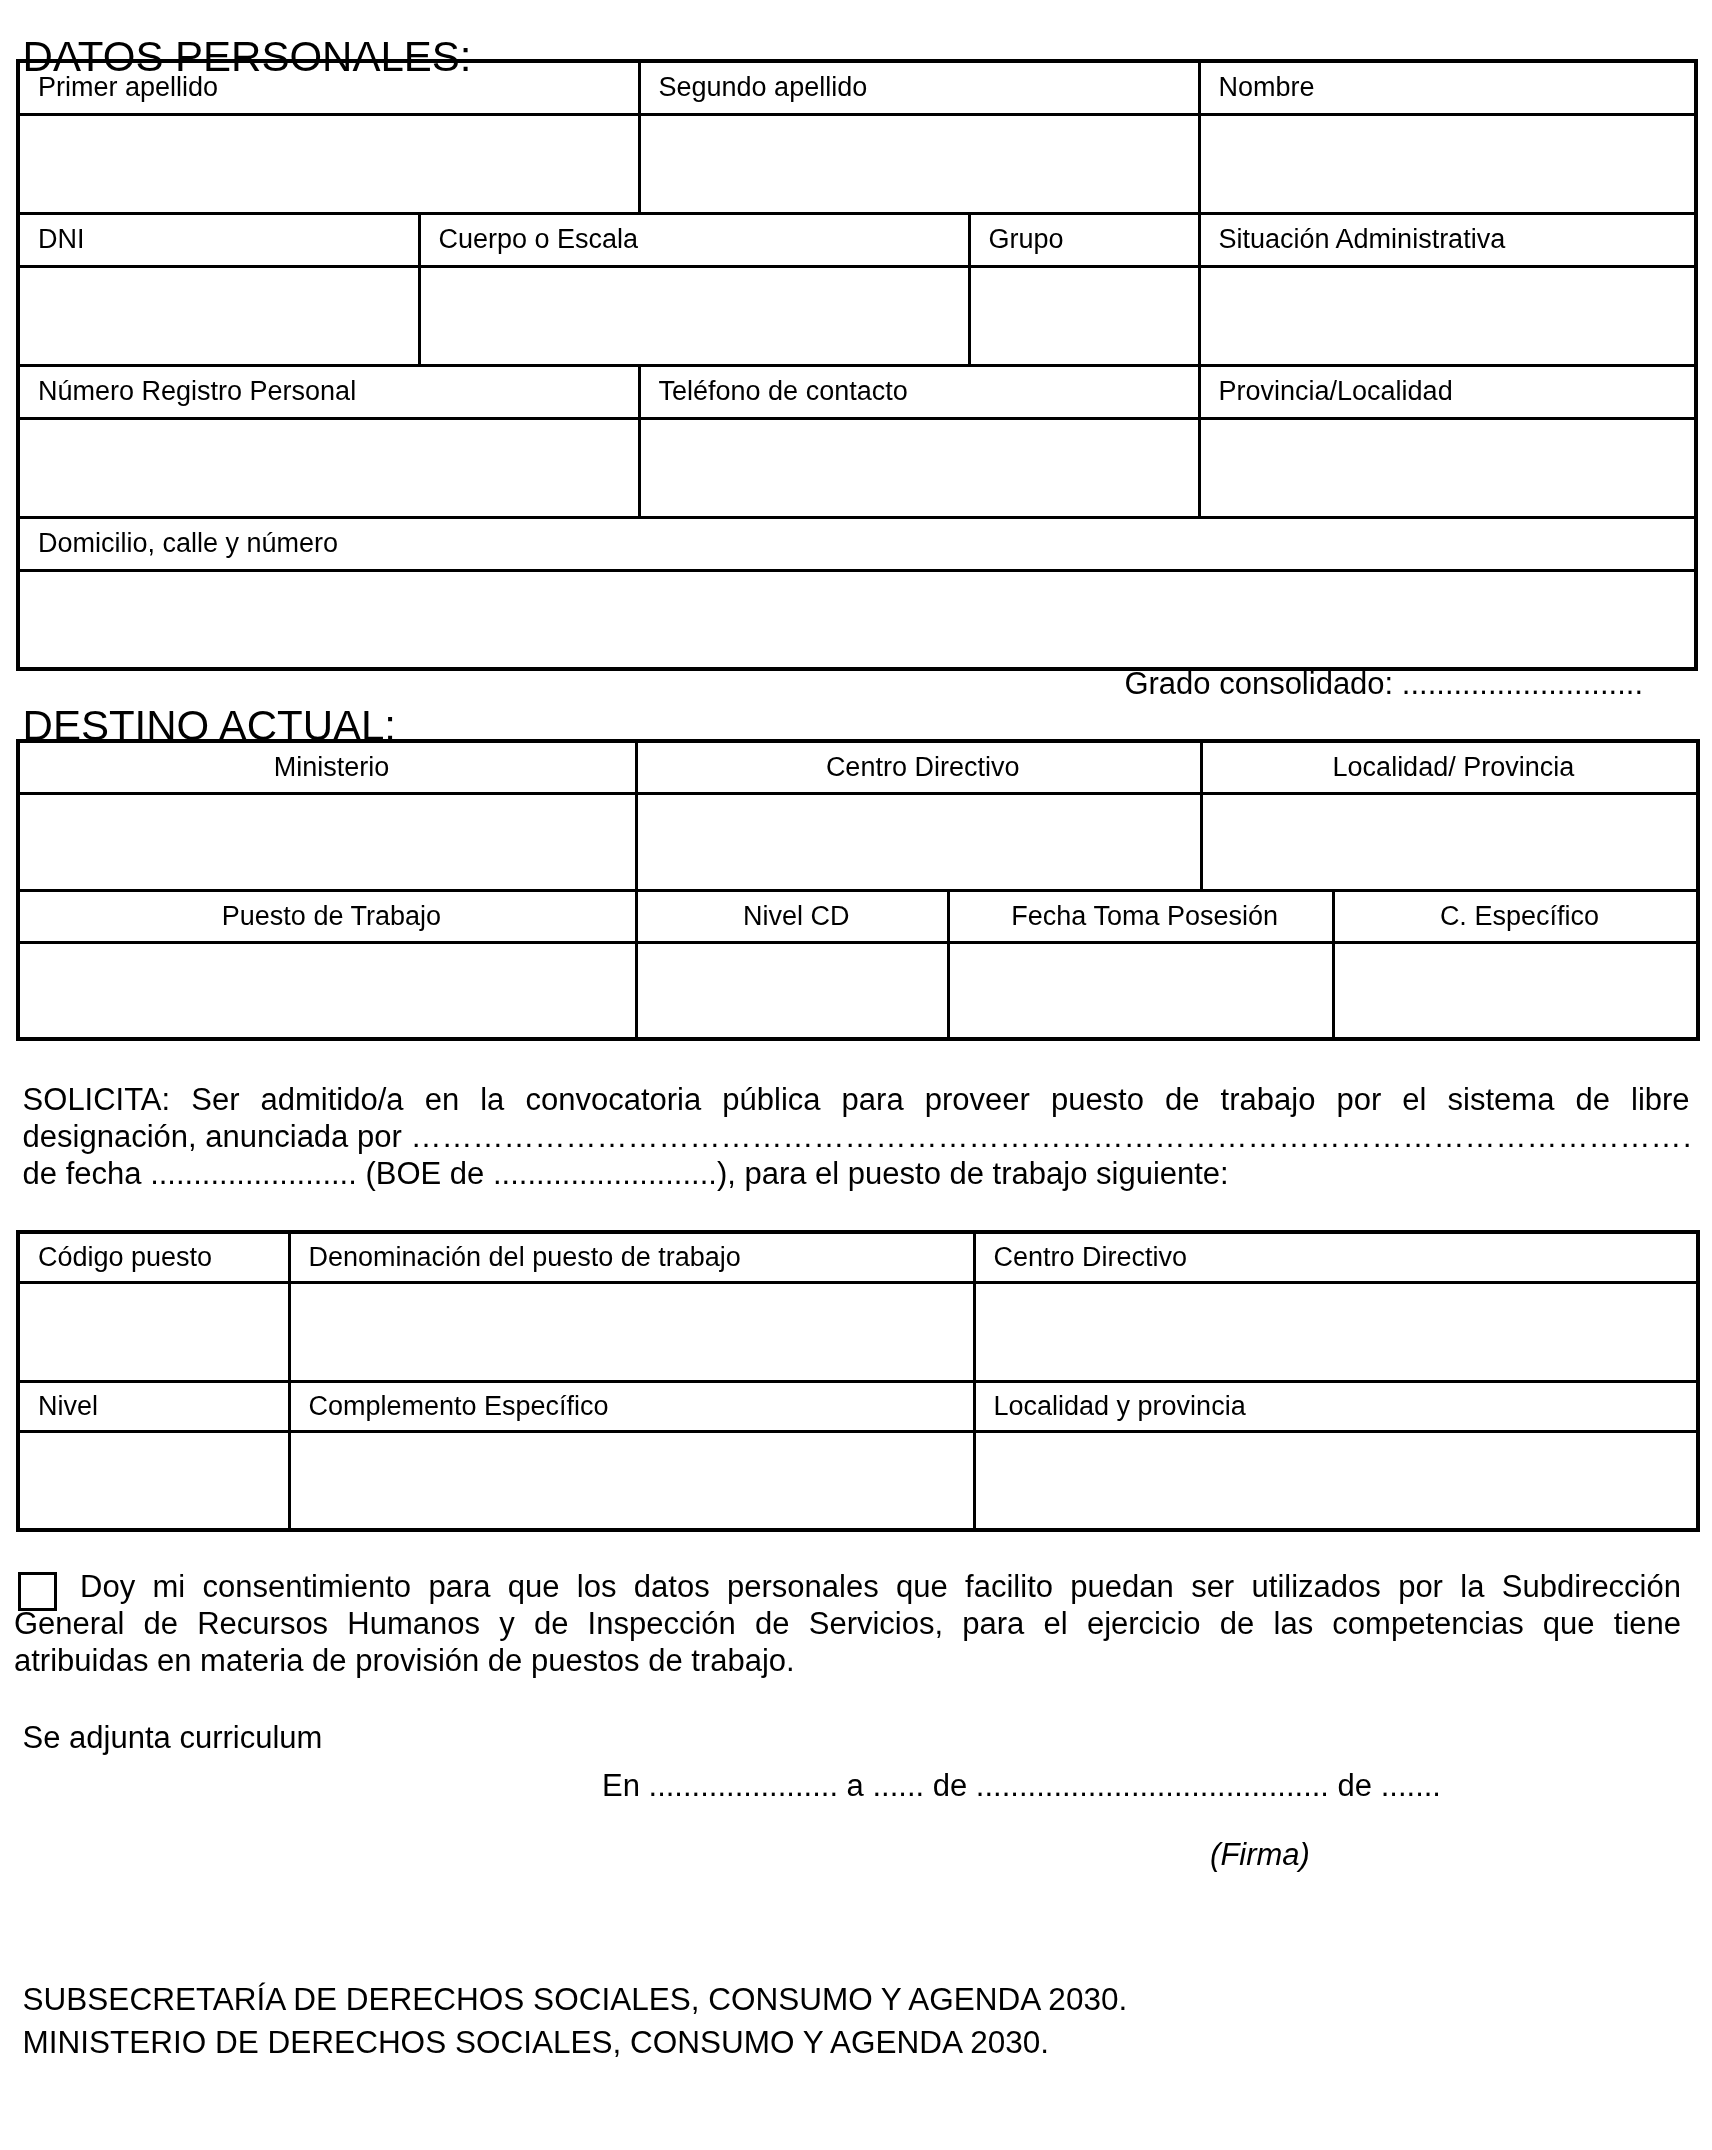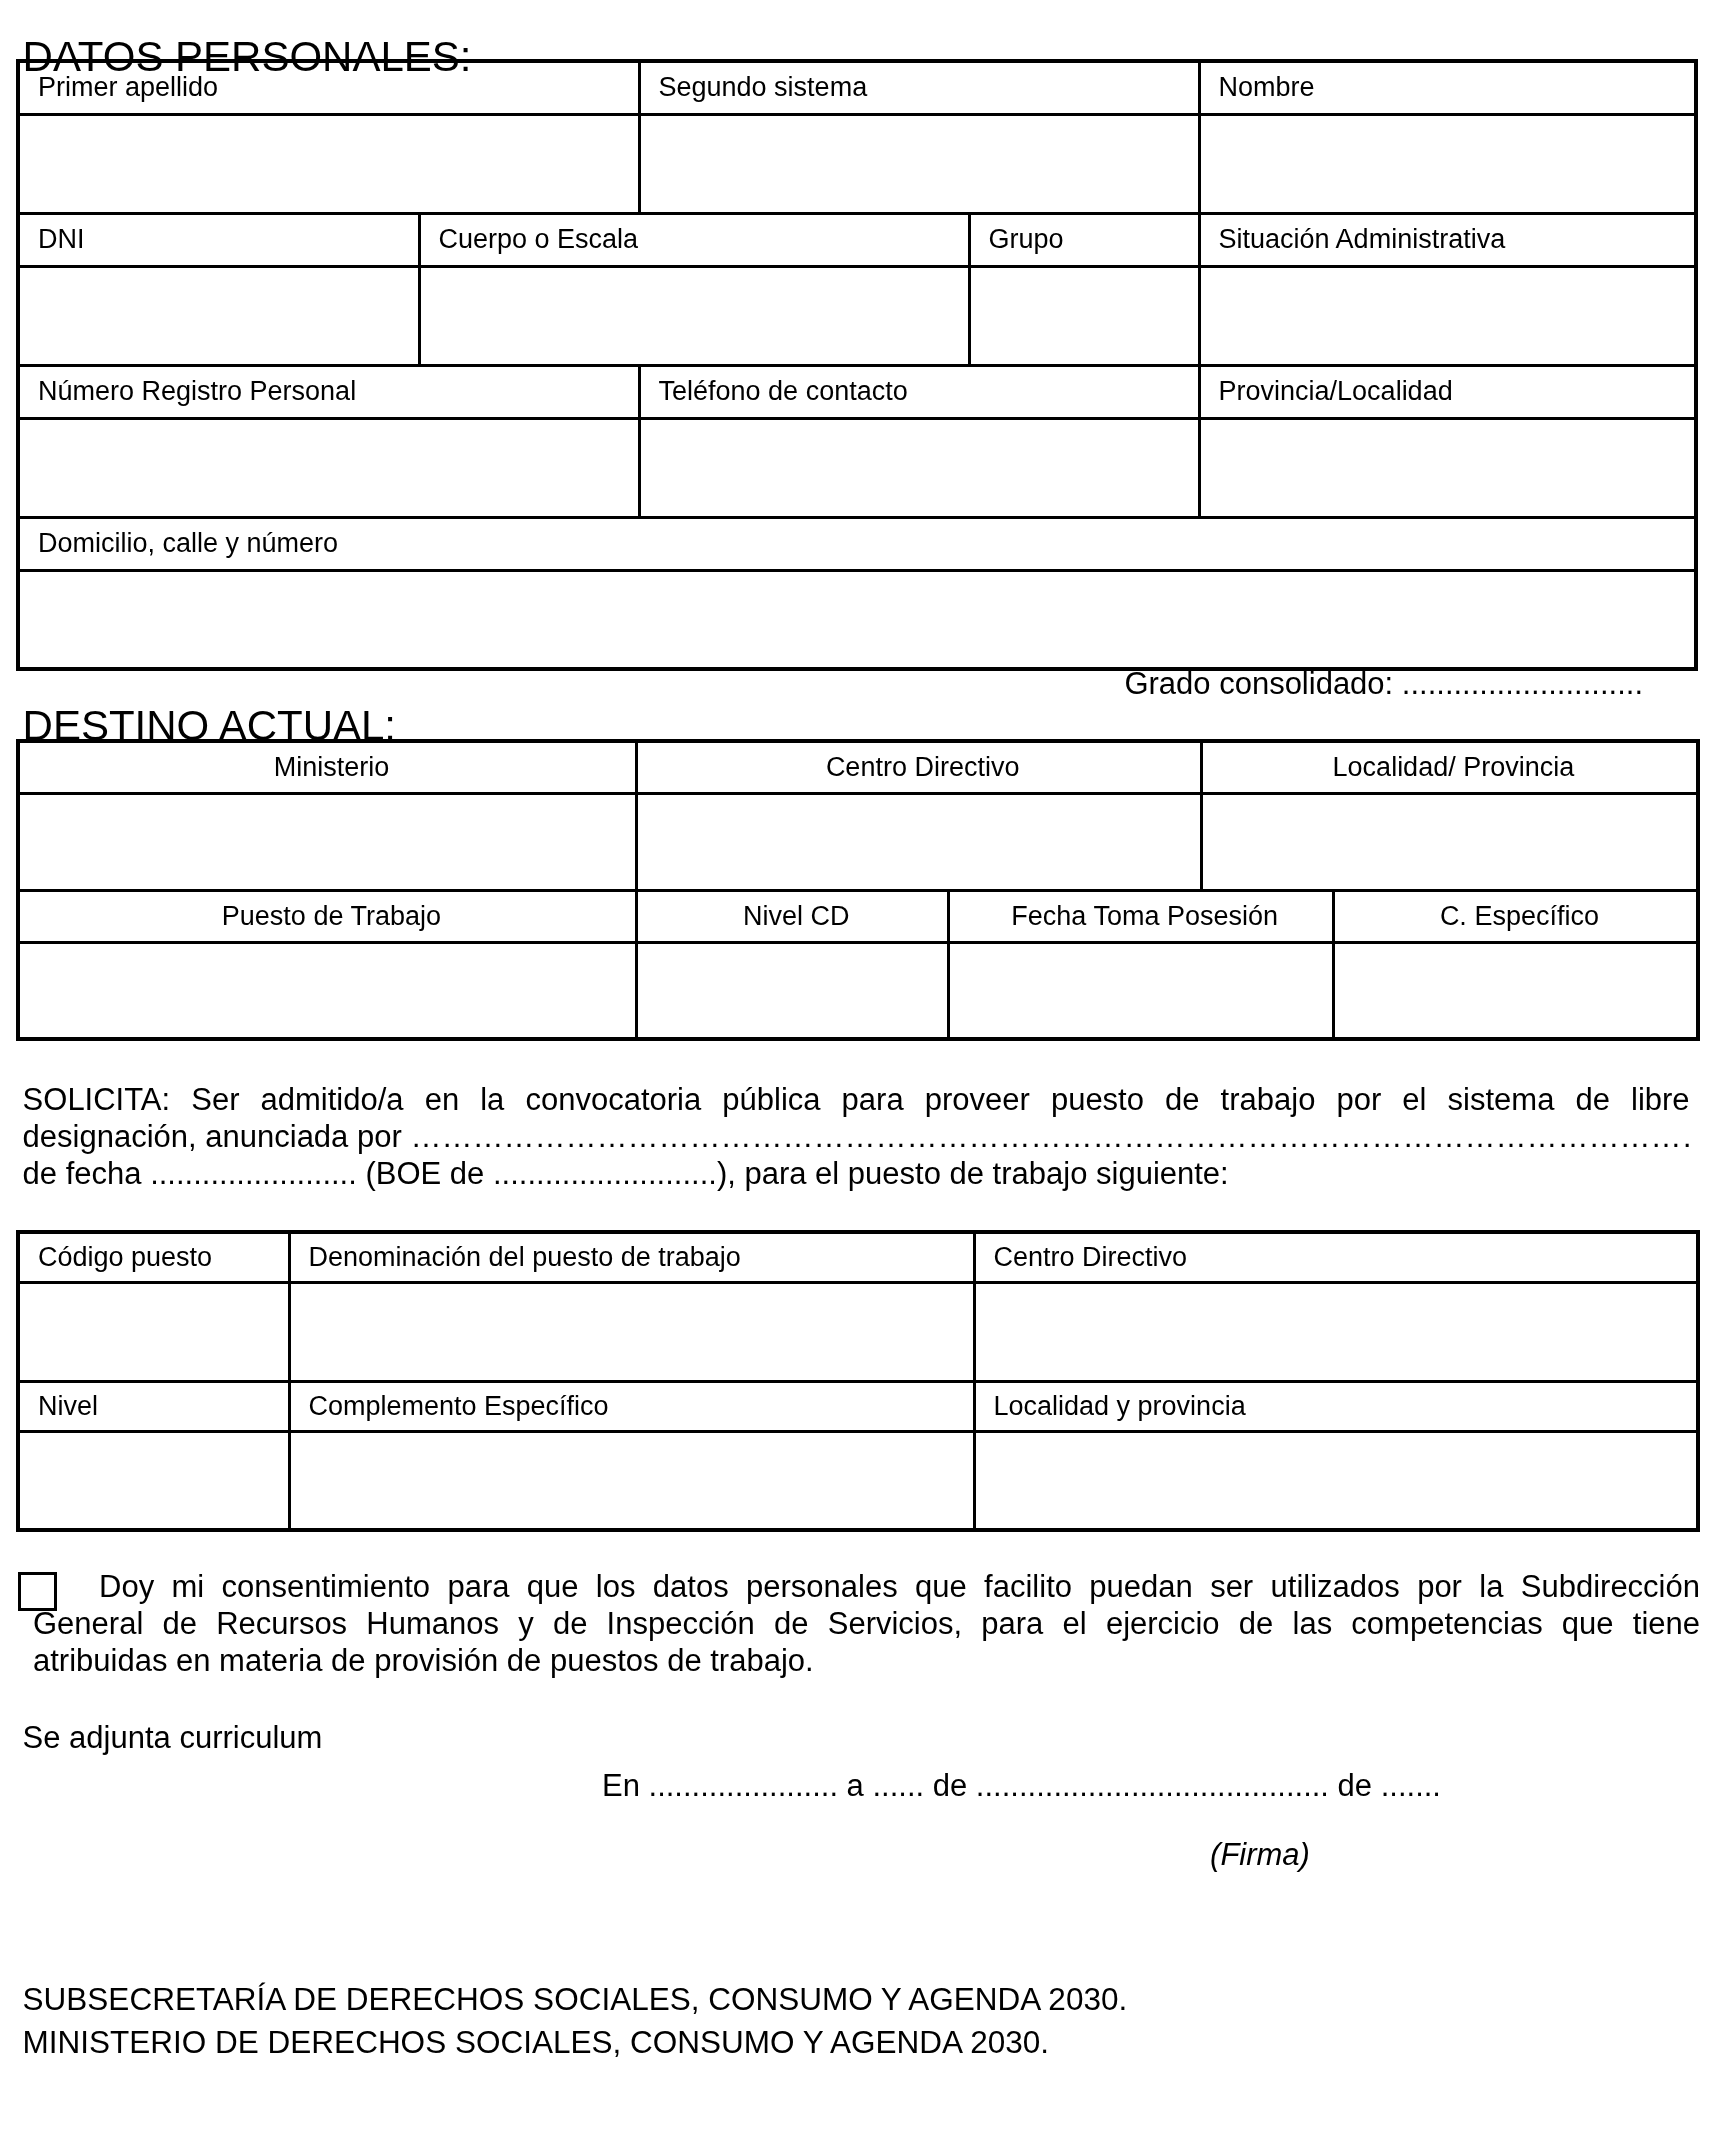--- a/index.html
+++ b/index.html
@@ -38,21 +38,21 @@
   <colgroup>
     <col style="width:401px">
       <col style="width:220px">
       <col style="width:330px">
     <col style="width:230px">
       <col style="width:497px">
   </colgroup>
   <tbody>
       <tr class="lblrow">
     <td class="lbl" colspan="2">Primer apellido</td>
-    <td class="lbl" colspan="2">Segundo sistema</td>
+    <td class="lbl" colspan="2">Segundo apellido</td>
     <td class="lbl">Nombre</td>
   </tr>
   <tr class="emptyrow">
     <td colspan="2"></td>
     <td colspan="2"></td>
     <td></td>
   </tr>
   <tr class="lblrow">
     <td class="lbl">DNI</td>
     <td class="lbl" colspan="2">Cuerpo o Escala</td>
@@ -152,21 +152,21 @@
   </tr>
   <tr class="emptyrow">
     <td></td>
     <td></td>
     <td></td>
   </tr>
 </tbody>
   </table>
 
 <div class="abs" id="checkbox" style="left:18px; top:1572px;"></div>
-<div class="abs body-text" style="left:33px; top:1568px; width:1667px;">
+<div class="abs body-text" style="left:14px; top:1568px; width:1667px;">
   <div class="justify" id="consent-line1">Doy mi consentimiento para que los datos personales que facilito puedan ser utilizados por la Subdirección</div>
   <div class="justify">General de Recursos Humanos y de Inspección de Servicios, para el ejercicio de las competencias que tiene</div>
   <div>atribuidas en materia de provisión de puestos de trabajo.</div>
 </div>
 
 <div class="abs body-text" style="left:22.6px; top:1719px;">Se adjunta curriculum</div>
 
 <div class="abs body-text" style="left:602px; top:1767px;">En ...................... a ...... de ......................................... de .......</div>
 
 <div class="abs body-text" id="firma" style="left:1139px; top:1804px;">(Firma)</div>

